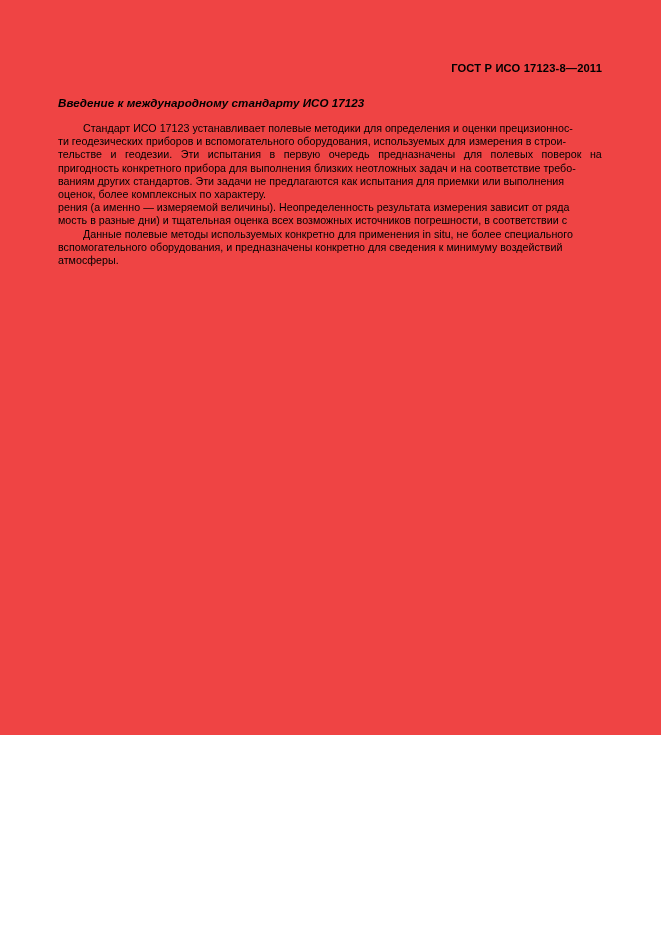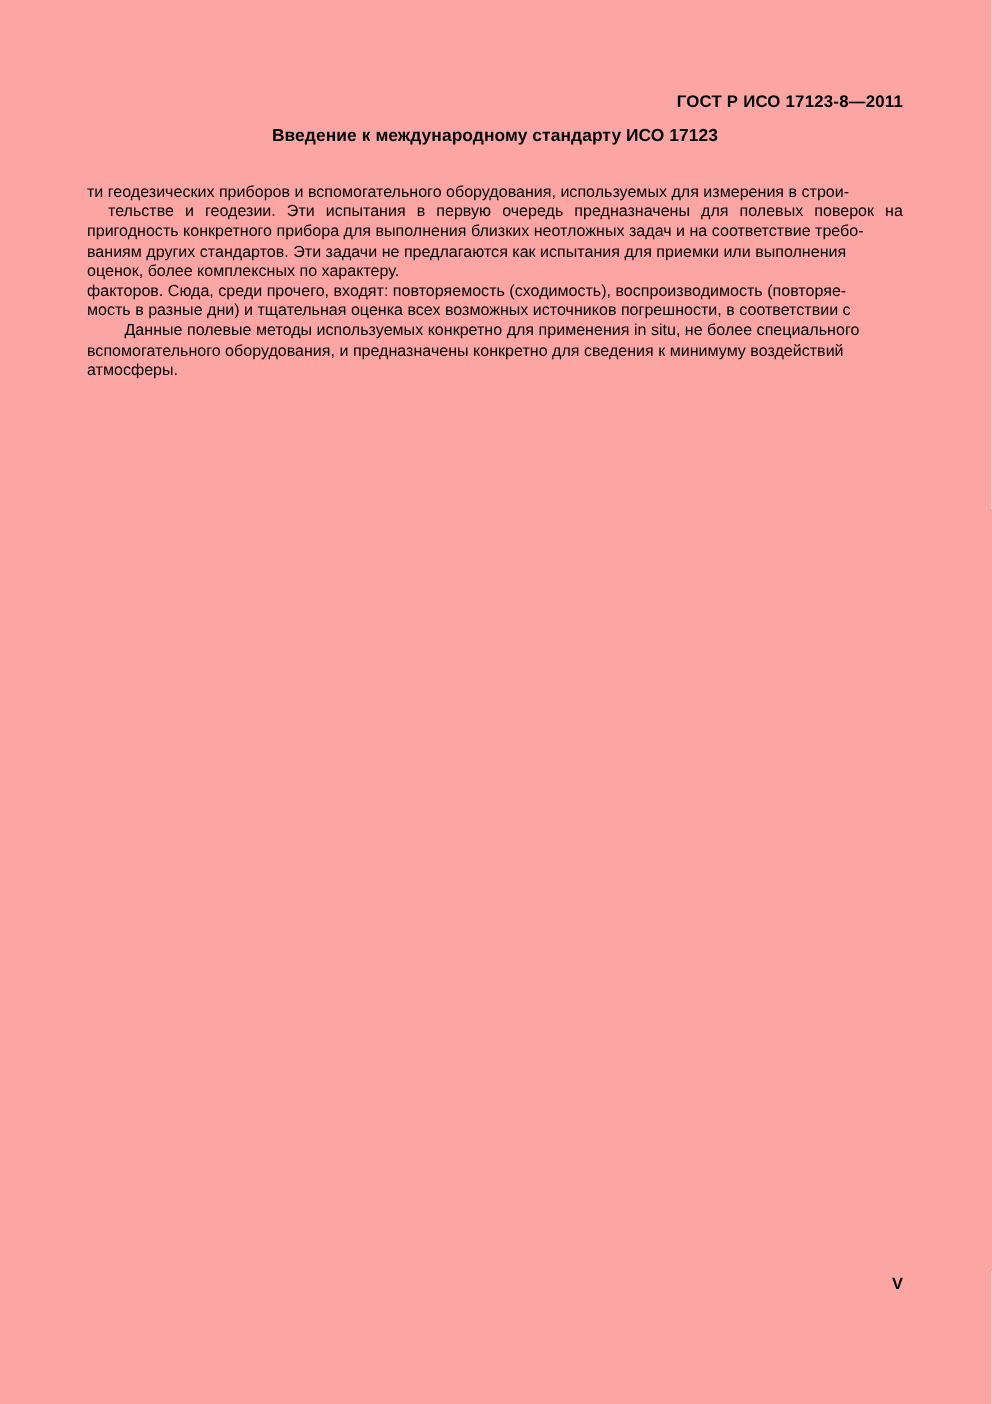--- a/index.html
+++ b/index.html
@@ -7,44 +7,45 @@
     padding: 0;
     background: #ffffff;
   }
   body {
     font-family: "Liberation Sans", sans-serif;
     color: #000000;
   }
   .page {
     position: relative;
     width: 661px;
-    height: 936px;
-    background: #fca5a5;
+    height: 735px;
+    background: #ef4444;
     overflow: hidden;
   }
   .running-head {
     position: absolute;
     top: 62px;
     left: 58px;
     width: 544px;
     text-align: right;
     font-size: 11.2px;
     font-weight: bold;
     letter-spacing: 0.15px;
     white-space: nowrap;
   }
   .doc-title {
     position: absolute;
-    top: 84px;
+    top: 96px;
     left: 58px;
     width: 544px;
-    text-align: center;
+    text-align: left;
     font-size: 11.6px;
     font-weight: bold;
     letter-spacing: 0.05px;
+    font-style: italic;
   }
   .body-block {
     position: absolute;
     top: 122px;
     left: 58px;
     width: 544px;
   }
   .para {
     margin: 0;
     font-size: 10.7px;
@@ -58,21 +59,20 @@
   }
   .line {
     display: block;
     white-space: nowrap;
   }
   
   .line.j {
     display: flex;
     justify-content: space-between;
     white-space: nowrap;
-    margin-left: 14px;
   }
   .line.j > span { white-space: pre; }
   .indent {
     display: inline-block;
     width: 25px;
   }
   .it {
   }
   .folio {
     position: absolute;
@@ -89,20 +89,21 @@
 
 <div class="page">
 
   <div class="running-head">ГОСТ Р ИСО 17123-8—2011</div>
 
   <div class="doc-title">Введение к международному стандарту ИСО 17123</div>
 
   <div class="body-block">
 
     <p class="para">
+      <span class="line"><span class="indent"></span><span>Стандарт ИСО 17123 устанавливает полевые методики для определения и оценки прецизионнос-</span></span>
       <span class="line">ти геодезических приборов и вспомогательного оборудования, используемых для измерения в строи-</span>
       <span class="line j">
         <span>тельстве</span>
         <span>и</span>
         <span>геодезии.</span>
         <span>Эти</span>
         <span>испытания</span>
         <span>в</span>
         <span>первую</span>
         <span>очередь</span>
@@ -111,21 +112,21 @@
         <span>полевых</span>
         <span>поверок</span>
         <span>на</span>
       </span>
       <span class="line">пригодность конкретного прибора для выполнения близких неотложных задач и на соответствие требо-</span>
       <span class="line">ваниям других стандартов. Эти задачи не предлагаются как испытания для приемки или выполнения</span>
       <span class="line">оценок, более комплексных по характеру.</span>
     </p>
 
     <p class="para">
-      <span class="line">факторов. Сюда, среди прочего, входят: повторяемость (сходимость), воспроизводимость (повторяе-</span>
+      <span class="line">рения (а именно — измеряемой величины). Неопределенность результата измерения зависит от ряда</span>
       <span class="line">мость в разные дни) и тщательная оценка всех возможных источников погрешности, в соответствии с</span>
     </p>
 
     <p class="para">
       <span class="line"><span class="indent"></span><span>Данные полевые методы используемых конкретно для применения </span><span class="it">in situ</span><span>, не более специального</span></span>
       <span class="line">вспомогательного оборудования, и предназначены конкретно для сведения к минимуму воздействий</span>
       <span class="line">атмосферы.</span>
     </p>
 
   </div>

